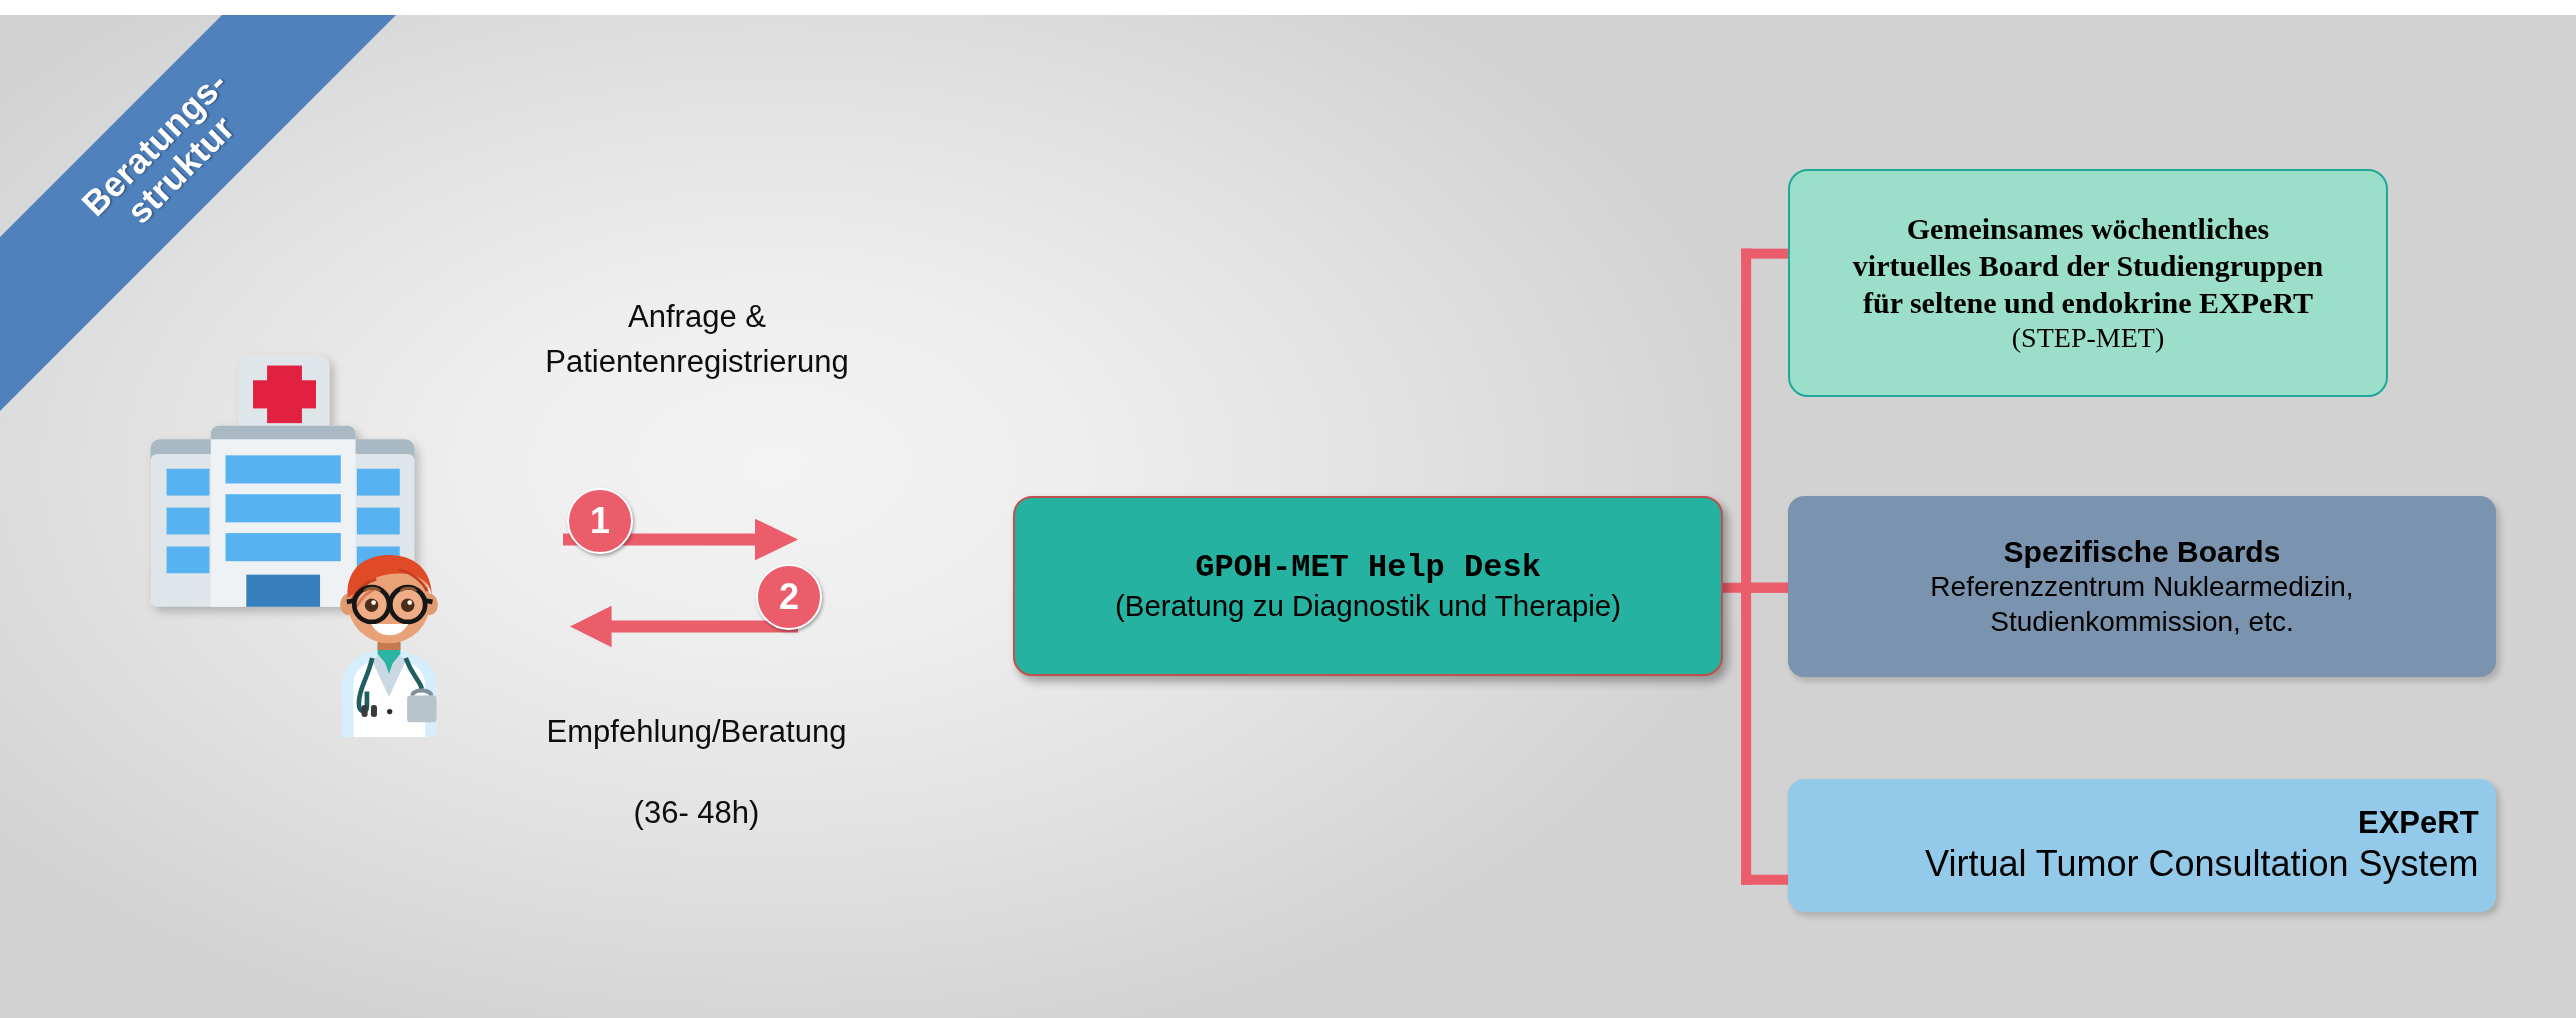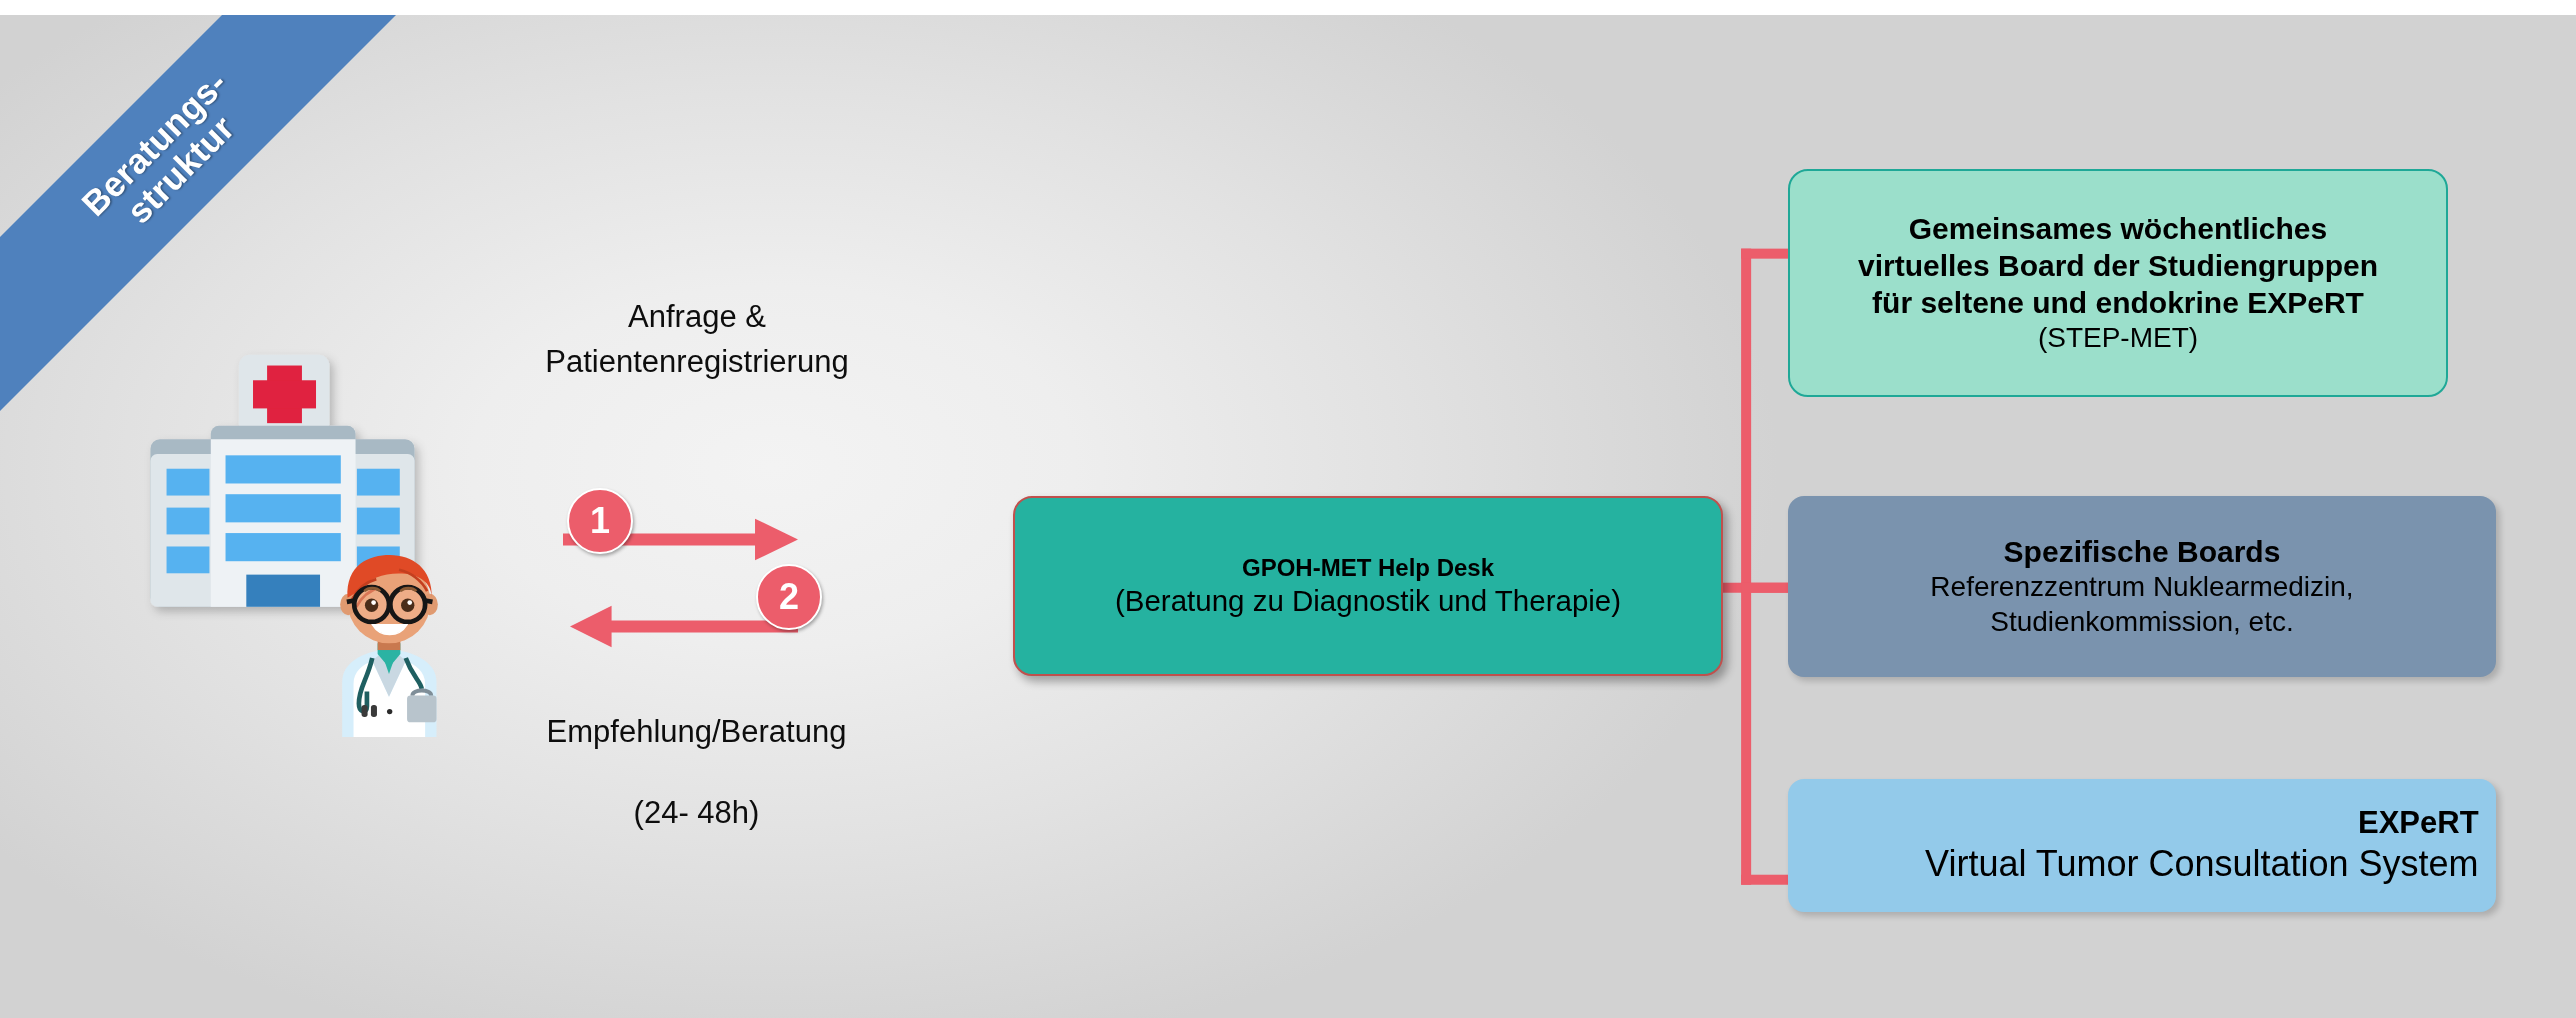--- a/index.html
+++ b/index.html
@@ -134,33 +134,34 @@
     top: 496px;
     width: 710px;
     height: 180px;
     background: #25b2a0;
     border: 2px solid #c0504d;
     border-radius: 19px;
     box-shadow: 4.7px 5.4px 8px rgba(0,0,0,0.30);
     font-size: 29.5px;
     line-height: 1.22;
   }
-  #box-helpdesk .ttl { font-size: 24px; }
+  #box-helpdesk .ttl { font-size: 32px; font-family: Liberation Mono, monospace; }
   #box-helpdesk .sub { font-size: 29.5px; }
 
   #box-step {
     left: 1788px;
     top: 169px;
-    width: 660px;
+    width: 600px;
     height: 228px;
     background: #9bdfcb;
     border: 2px solid #1fa897;
     border-radius: 20px;
     font-size: 28px;
     line-height: 1.24;
+    font-family: Liberation Serif, serif;
   }
   #box-step .ttl { font-size: 30px; }
   #box-step .sub { font-size: 28px; }
 
   #box-boards {
     left: 1788px;
     top: 496px;
     width: 708px;
     height: 181px;
     background: #7a93ae;
@@ -281,21 +282,21 @@
     <path d="M160 228 C160 218 188 218 188 228" stroke="#7f8e98" stroke-width="6" fill="none"></path>
     <circle cx="126" cy="252" r="4" fill="#2b2b2b"></circle>
   </svg>
 
   <div class="flow-label" id="label-anfrage">
     <div>Anfrage &amp;</div>
     <div style="margin-top:0">Patientenregistrierung</div>
   </div>
 
   <div class="flow-label" id="label-empfehl">Empfehlung/Beratung</div>
-  <div class="flow-label" id="label-hours">(24- 48h)</div>
+  <div class="flow-label" id="label-hours">(36- 48h)</div>
 
   <svg class="arrow-svg" id="arrow-1" viewBox="0 0 350 70">
     <path d="M0 26 L286 26 L286 4 L350 35 L286 66 L286 44 L0 44 Z" fill="#ec5d6b"></path>
   </svg>
 
   <svg class="arrow-svg" id="arrow-2" viewBox="0 0 340 70">
     <path d="M340 26 L62 26 L62 4 L0 35 L62 66 L62 44 L340 44 Z" fill="#ec5d6b"></path>
   </svg>
 
   <div class="badge" id="badge-1">1</div>

